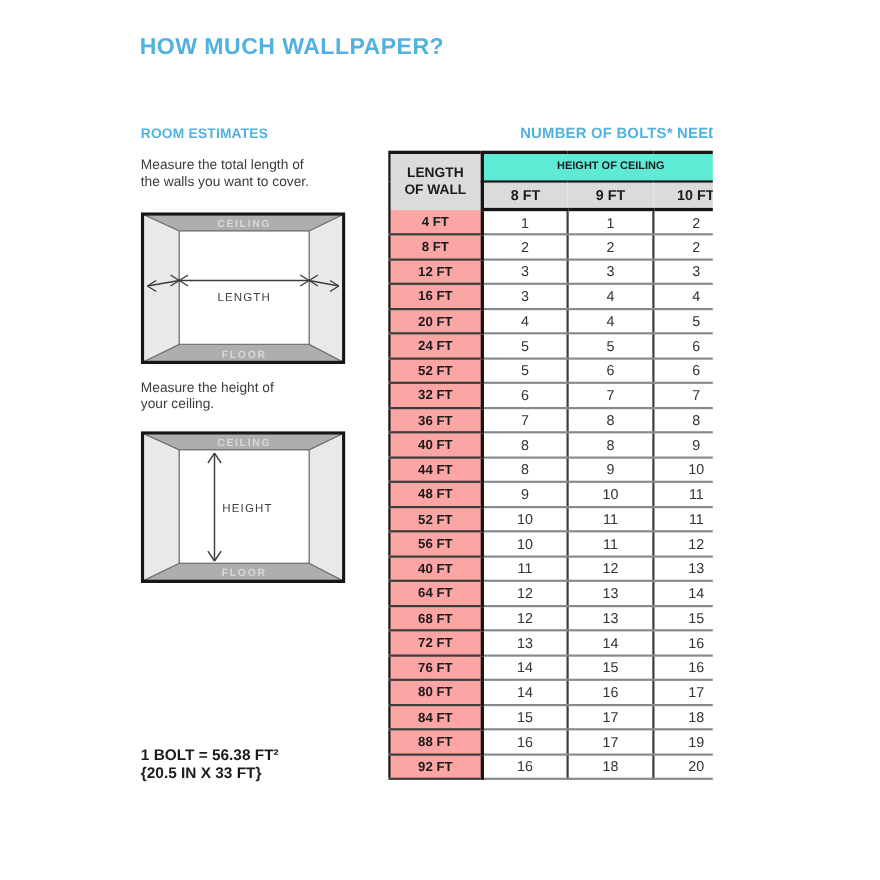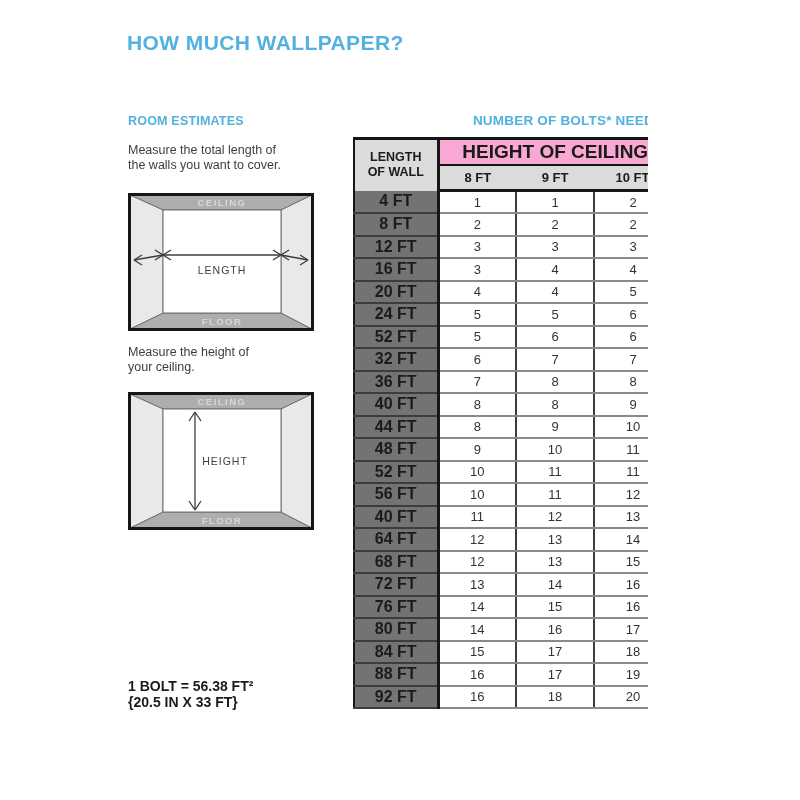--- a/index.html
+++ b/index.html
@@ -44,25 +44,25 @@
     position:absolute; left:353px; top:137px; width:320px;
     border-collapse:collapse; table-layout:fixed;
     border-top:3px solid #161616; border-left:2px solid #161616;
     border-right:2px solid #161616; border-bottom:2px solid #8a8a8a;
   }
   table.bolts th, table.bolts td { text-align:center; vertical-align:middle; padding:0; }
   th.corner {
     width:84px; background:#dbdbdb; border-right:3px solid #161616;
     font-size:12.5px; line-height:15px; white-space:pre-line; color:#1b1b1b;
   }
-  th.group { background:#f9a8d4; height:26px; font-size:19px; color:#1b1b1b; border-bottom:2px solid #161616; }
+  th.group { background:#5eead4; height:26px; font-size:10px; color:#1b1b1b; border-bottom:2px solid #161616; }
   tr.sub th { background:#dbdbdb; height:26px; font-size:13px; color:#1b1b1b; border-bottom:3px solid #161616; }
   tbody td { height:22.5px; font-size:13px; color:#333333; }
   tbody td.label {
-    background:#737373; font-weight:bold; font-size:16px; color:#1b1b1b;
+    background:#fca5a5; font-weight:bold; font-size:12px; color:#1b1b1b;
     border-right:3px solid #161616; border-bottom:2px solid #3c3c3c;margin-top:12px;
   }
   tbody td.val { background:#ffffff; border-bottom:2px solid #8a8a8a; border-right:2px solid #3c3c3c; }
   tbody td.val.last { border-right:none; }
   .room-label { font-size:9.5px; letter-spacing:1.5px; fill:#d8d8d8; font-weight:bold; }
   .dim-label { font-size:10.5px; letter-spacing:1px; fill:#3f3f3f; }
 </style>
 </head>
 <body>
 

